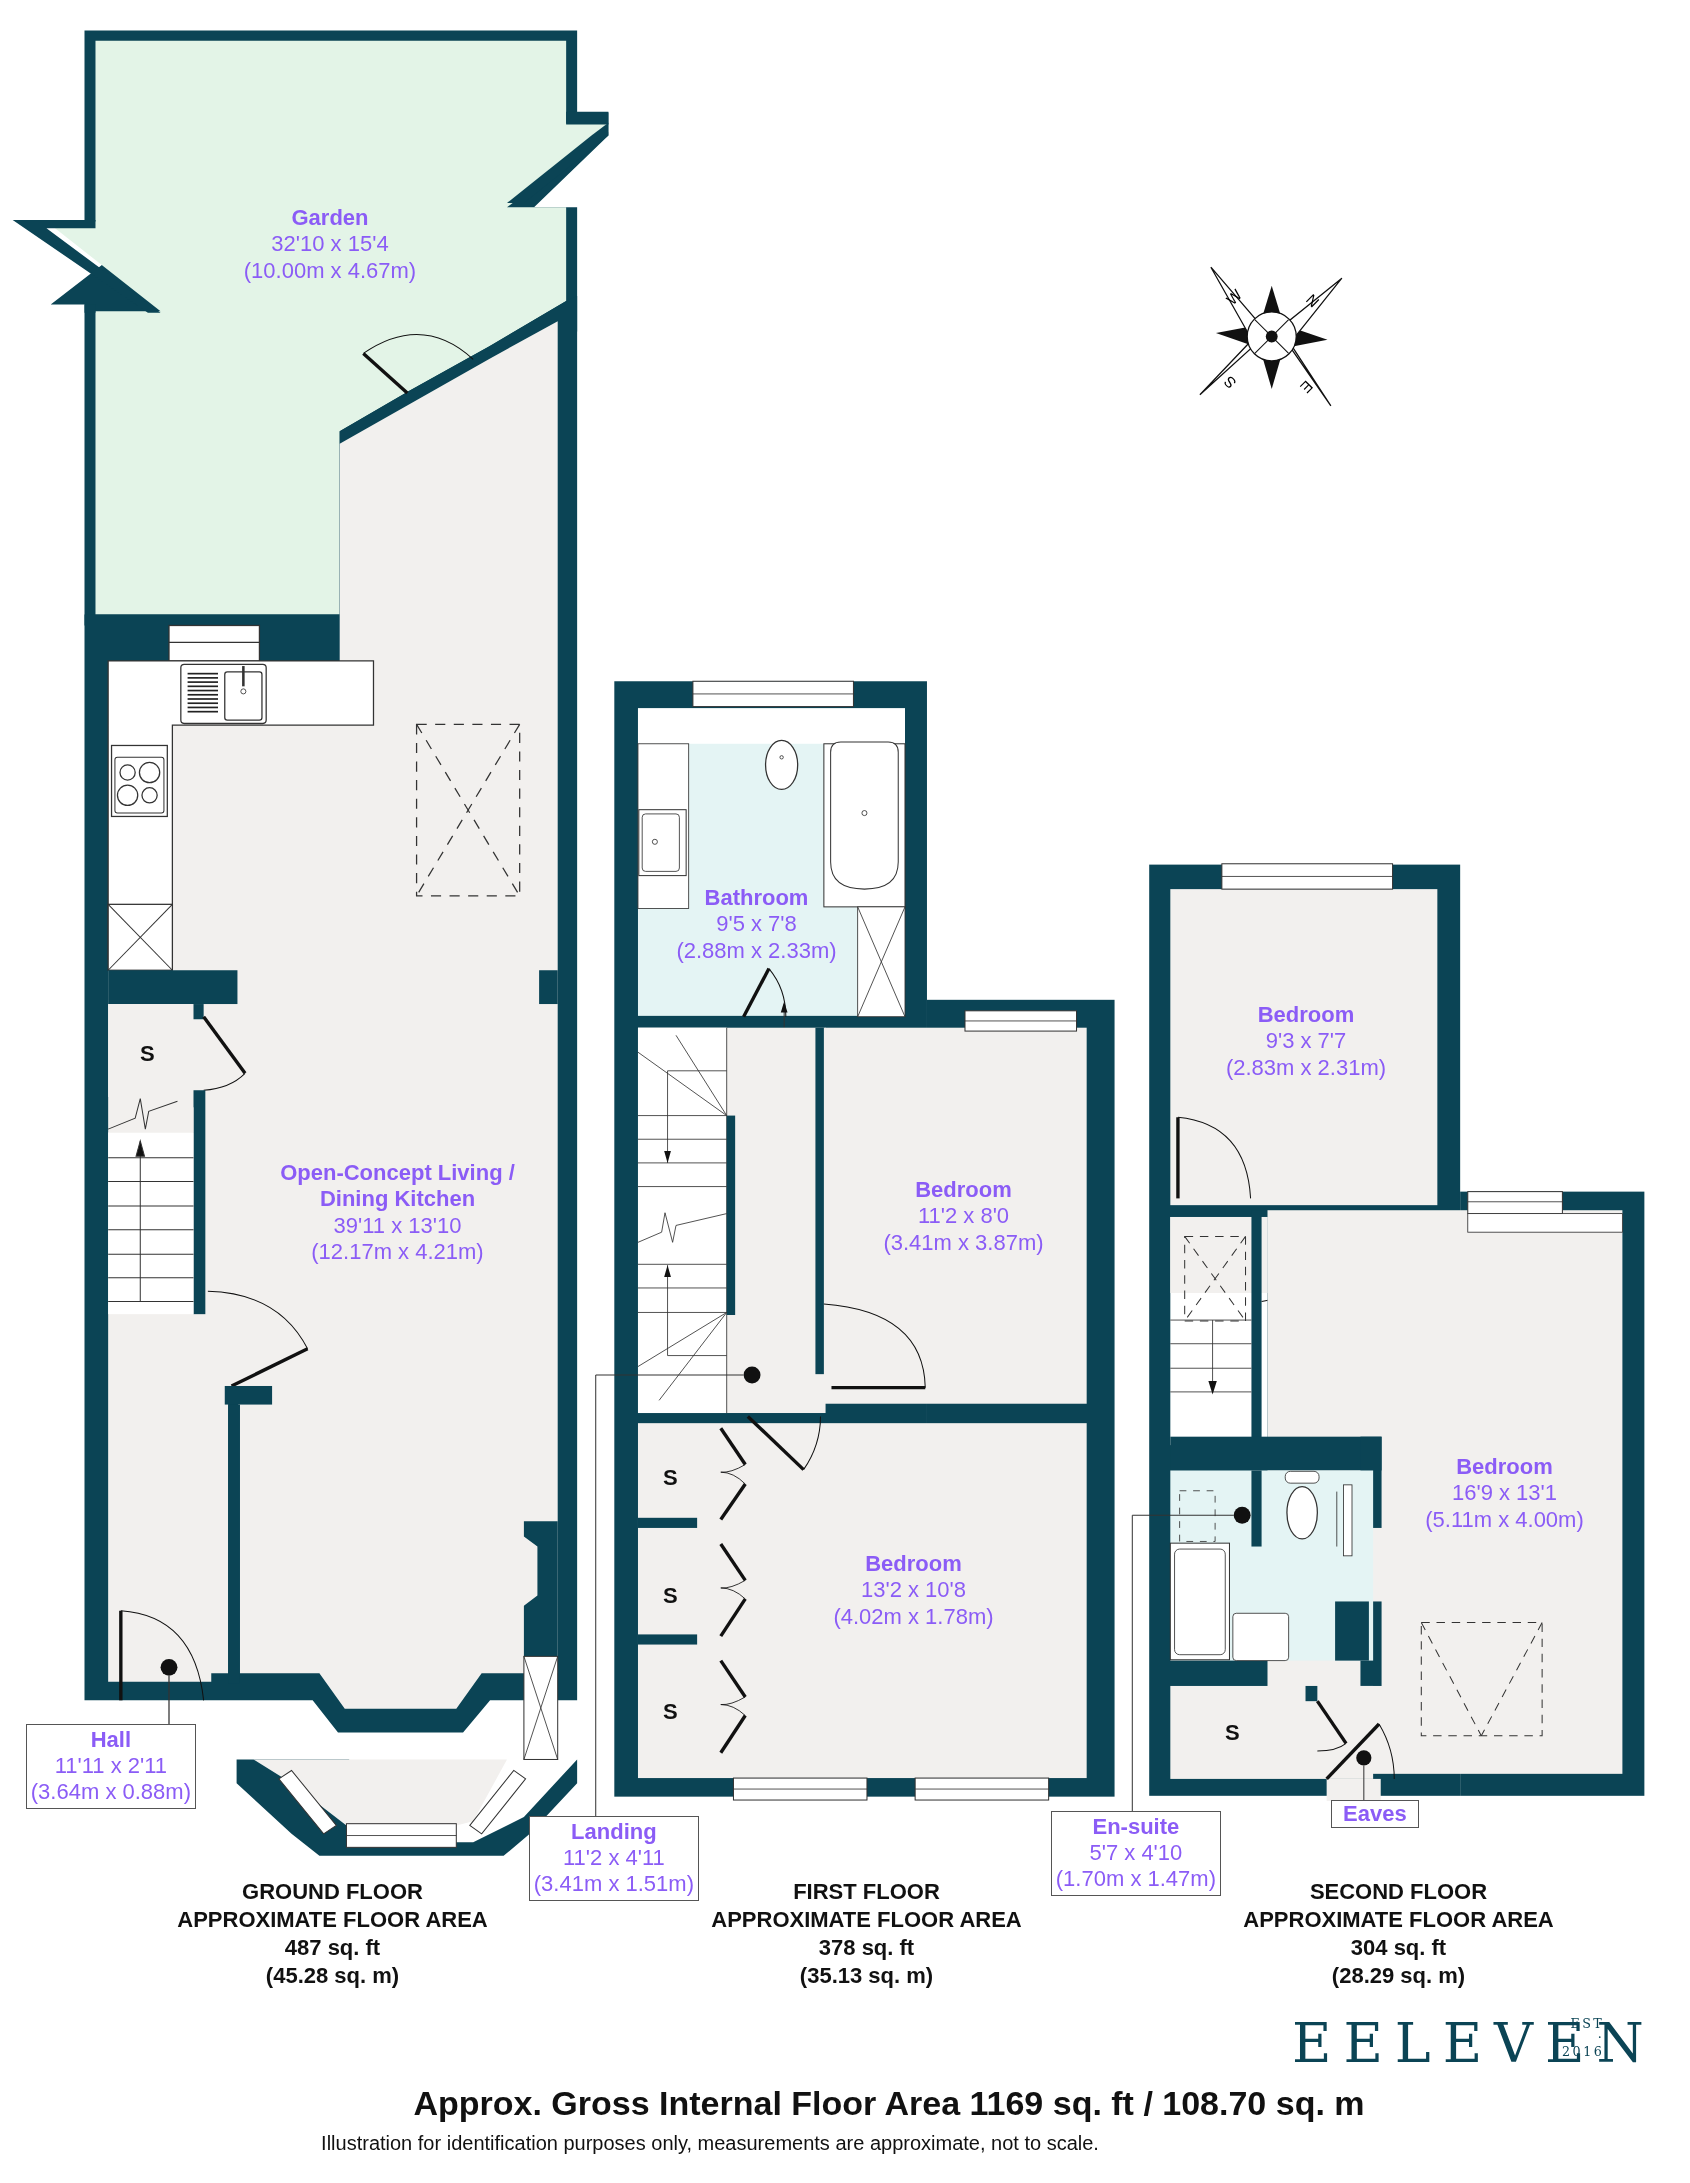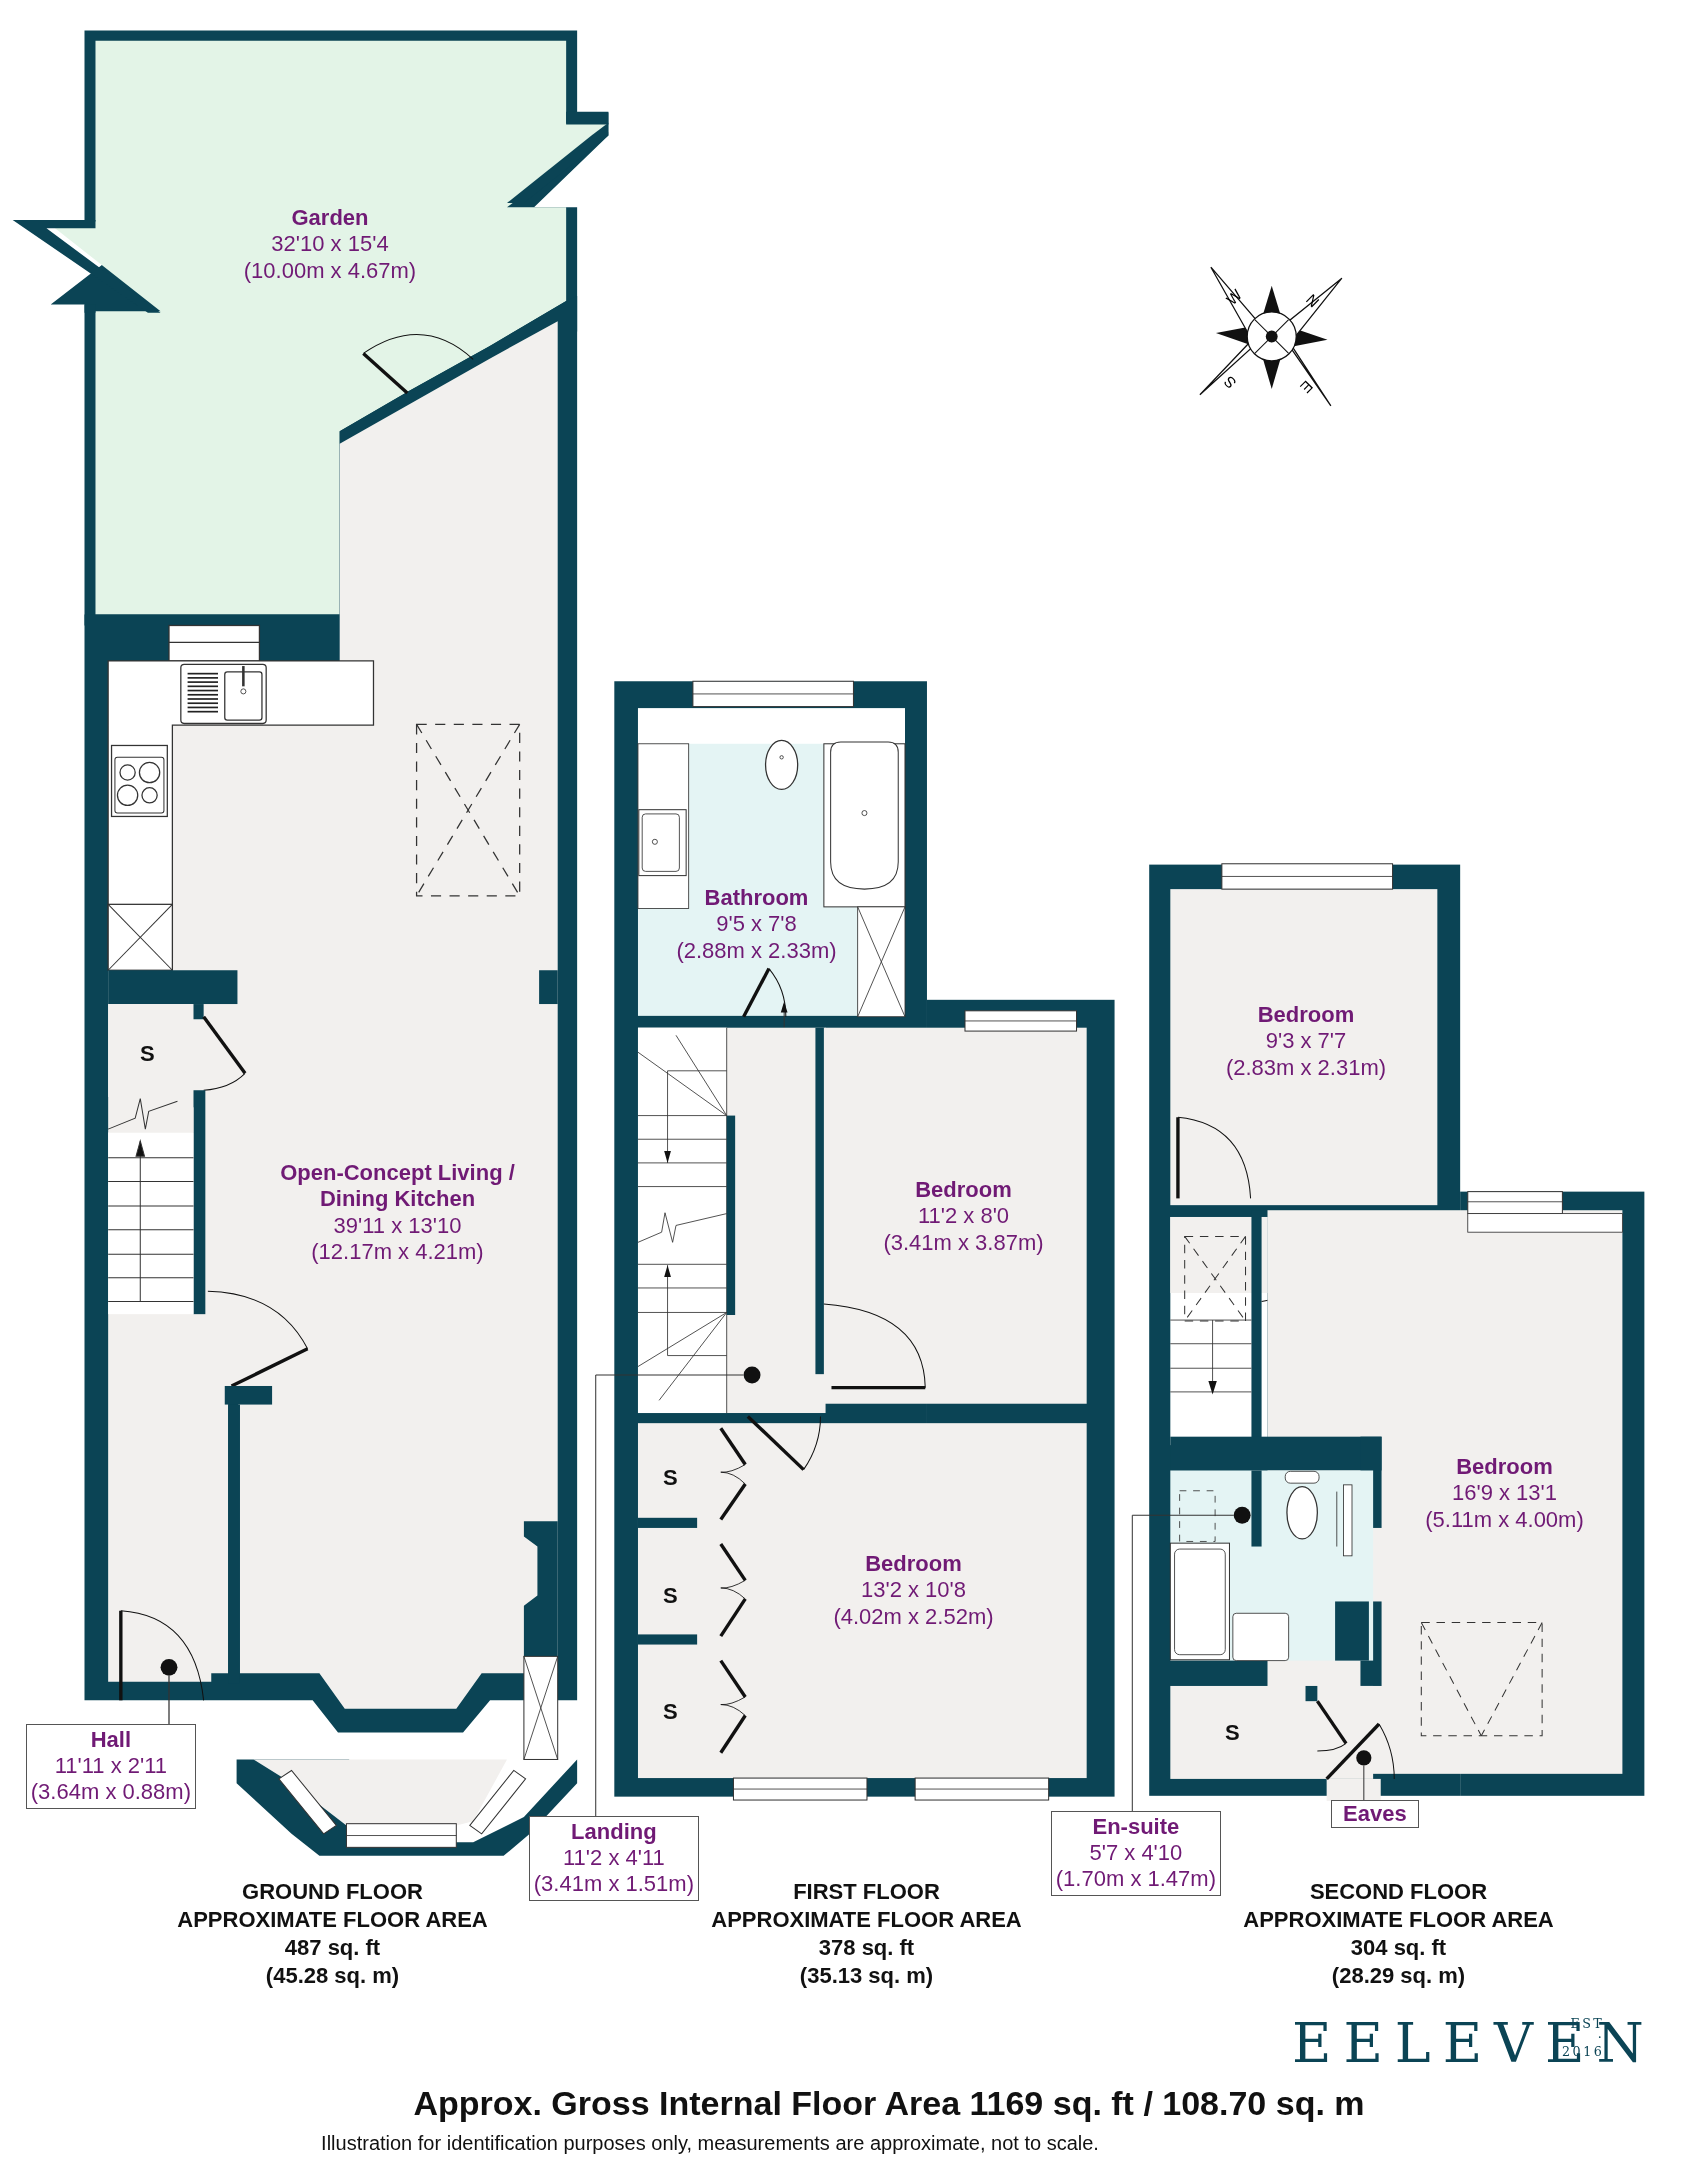--- a/index.html
+++ b/index.html
@@ -1,18 +1,18 @@
 <!DOCTYPE html>
 <html style="font-size:13.5px"><head>
 <meta charset="utf-8">
 <style>
   html, body { margin: 0; padding: 0; background: #ffffff; }
   body { width: 1690px; height: 2183px; position: relative; overflow: hidden; font-family: "Liberation Sans", sans-serif; color: #111; }
   svg.plan { position: absolute; left: 0; top: 0; }
-  .label { position: absolute; text-align: center; line-height: 1.2; font-family: "Liberation Sans", sans-serif; color: #701a75; }
+  .label { position: absolute; text-align: center; line-height: 1.2; font-family: "Liberation Sans", sans-serif; color: #8b5cf6; }
   .label .name { font-weight: bold; font-size: 22px; display: block; }
   .label .dim { font-size: 22px; display: block; }
   .label.boxed { background: #fff; border: 1.7px solid #555; padding: 1.7px 3.4px; }
   .s-mark { position: absolute; font-weight: bold; font-size: 22px; }
   .floor-summary { position: absolute; text-align: center; font-weight: bold; font-size: 22px; line-height: 1.28; width: 389px; }
   .brand { position: absolute; left: 1292px; top: 2012px; color: #0b4455; font-family: "DejaVu Serif", serif; font-size: 54px; letter-spacing: 12px; font-weight: 400; }
   .brand-est { position: absolute; left: 1562px; top: 2017px; color: #0b4455; font-family: "DejaVu Serif", serif; font-size: 12.7px; line-height: 1.1; text-align: right; letter-spacing: 2.5px; }
   .gross { position: absolute; left: 0; width: 1690px; top: 2084px; text-align: center; font-weight: bold; font-size: 34px; padding-left: 44px; }
   .disclaimer { position: absolute; left: 0; width: 1420px; top: 2132px; text-align: center; font-size: 20px; }
 </style>
@@ -350,21 +350,21 @@
 
 <div class="label" style="left:845px; top:1177px; width:237px;">
   <span class="name">Bedroom</span>
   <span class="dim">11'2 x 8'0</span>
   <span class="dim">(3.41m x 3.87m)</span>
 </div>
 
 <div class="label" style="left:795px; top:1551px; width:237px;">
   <span class="name">Bedroom</span>
   <span class="dim">13'2 x 10'8</span>
-  <span class="dim">(4.02m x 2.52m)</span>
+  <span class="dim">(4.02m x 1.78m)</span>
 </div>
 
 <div class="s-mark" style="left:663px; top:1465px;">S</div>
 <div class="s-mark" style="left:663px; top:1583px;">S</div>
 <div class="s-mark" style="left:663px; top:1699px;">S</div>
 
 <div class="label boxed" style="left:529px; top:1816px; width:161px;">
   <span class="name">Landing</span>
   <span class="dim">11'2 x 4'11</span>
   <span class="dim">(3.41m x 1.51m)</span>

